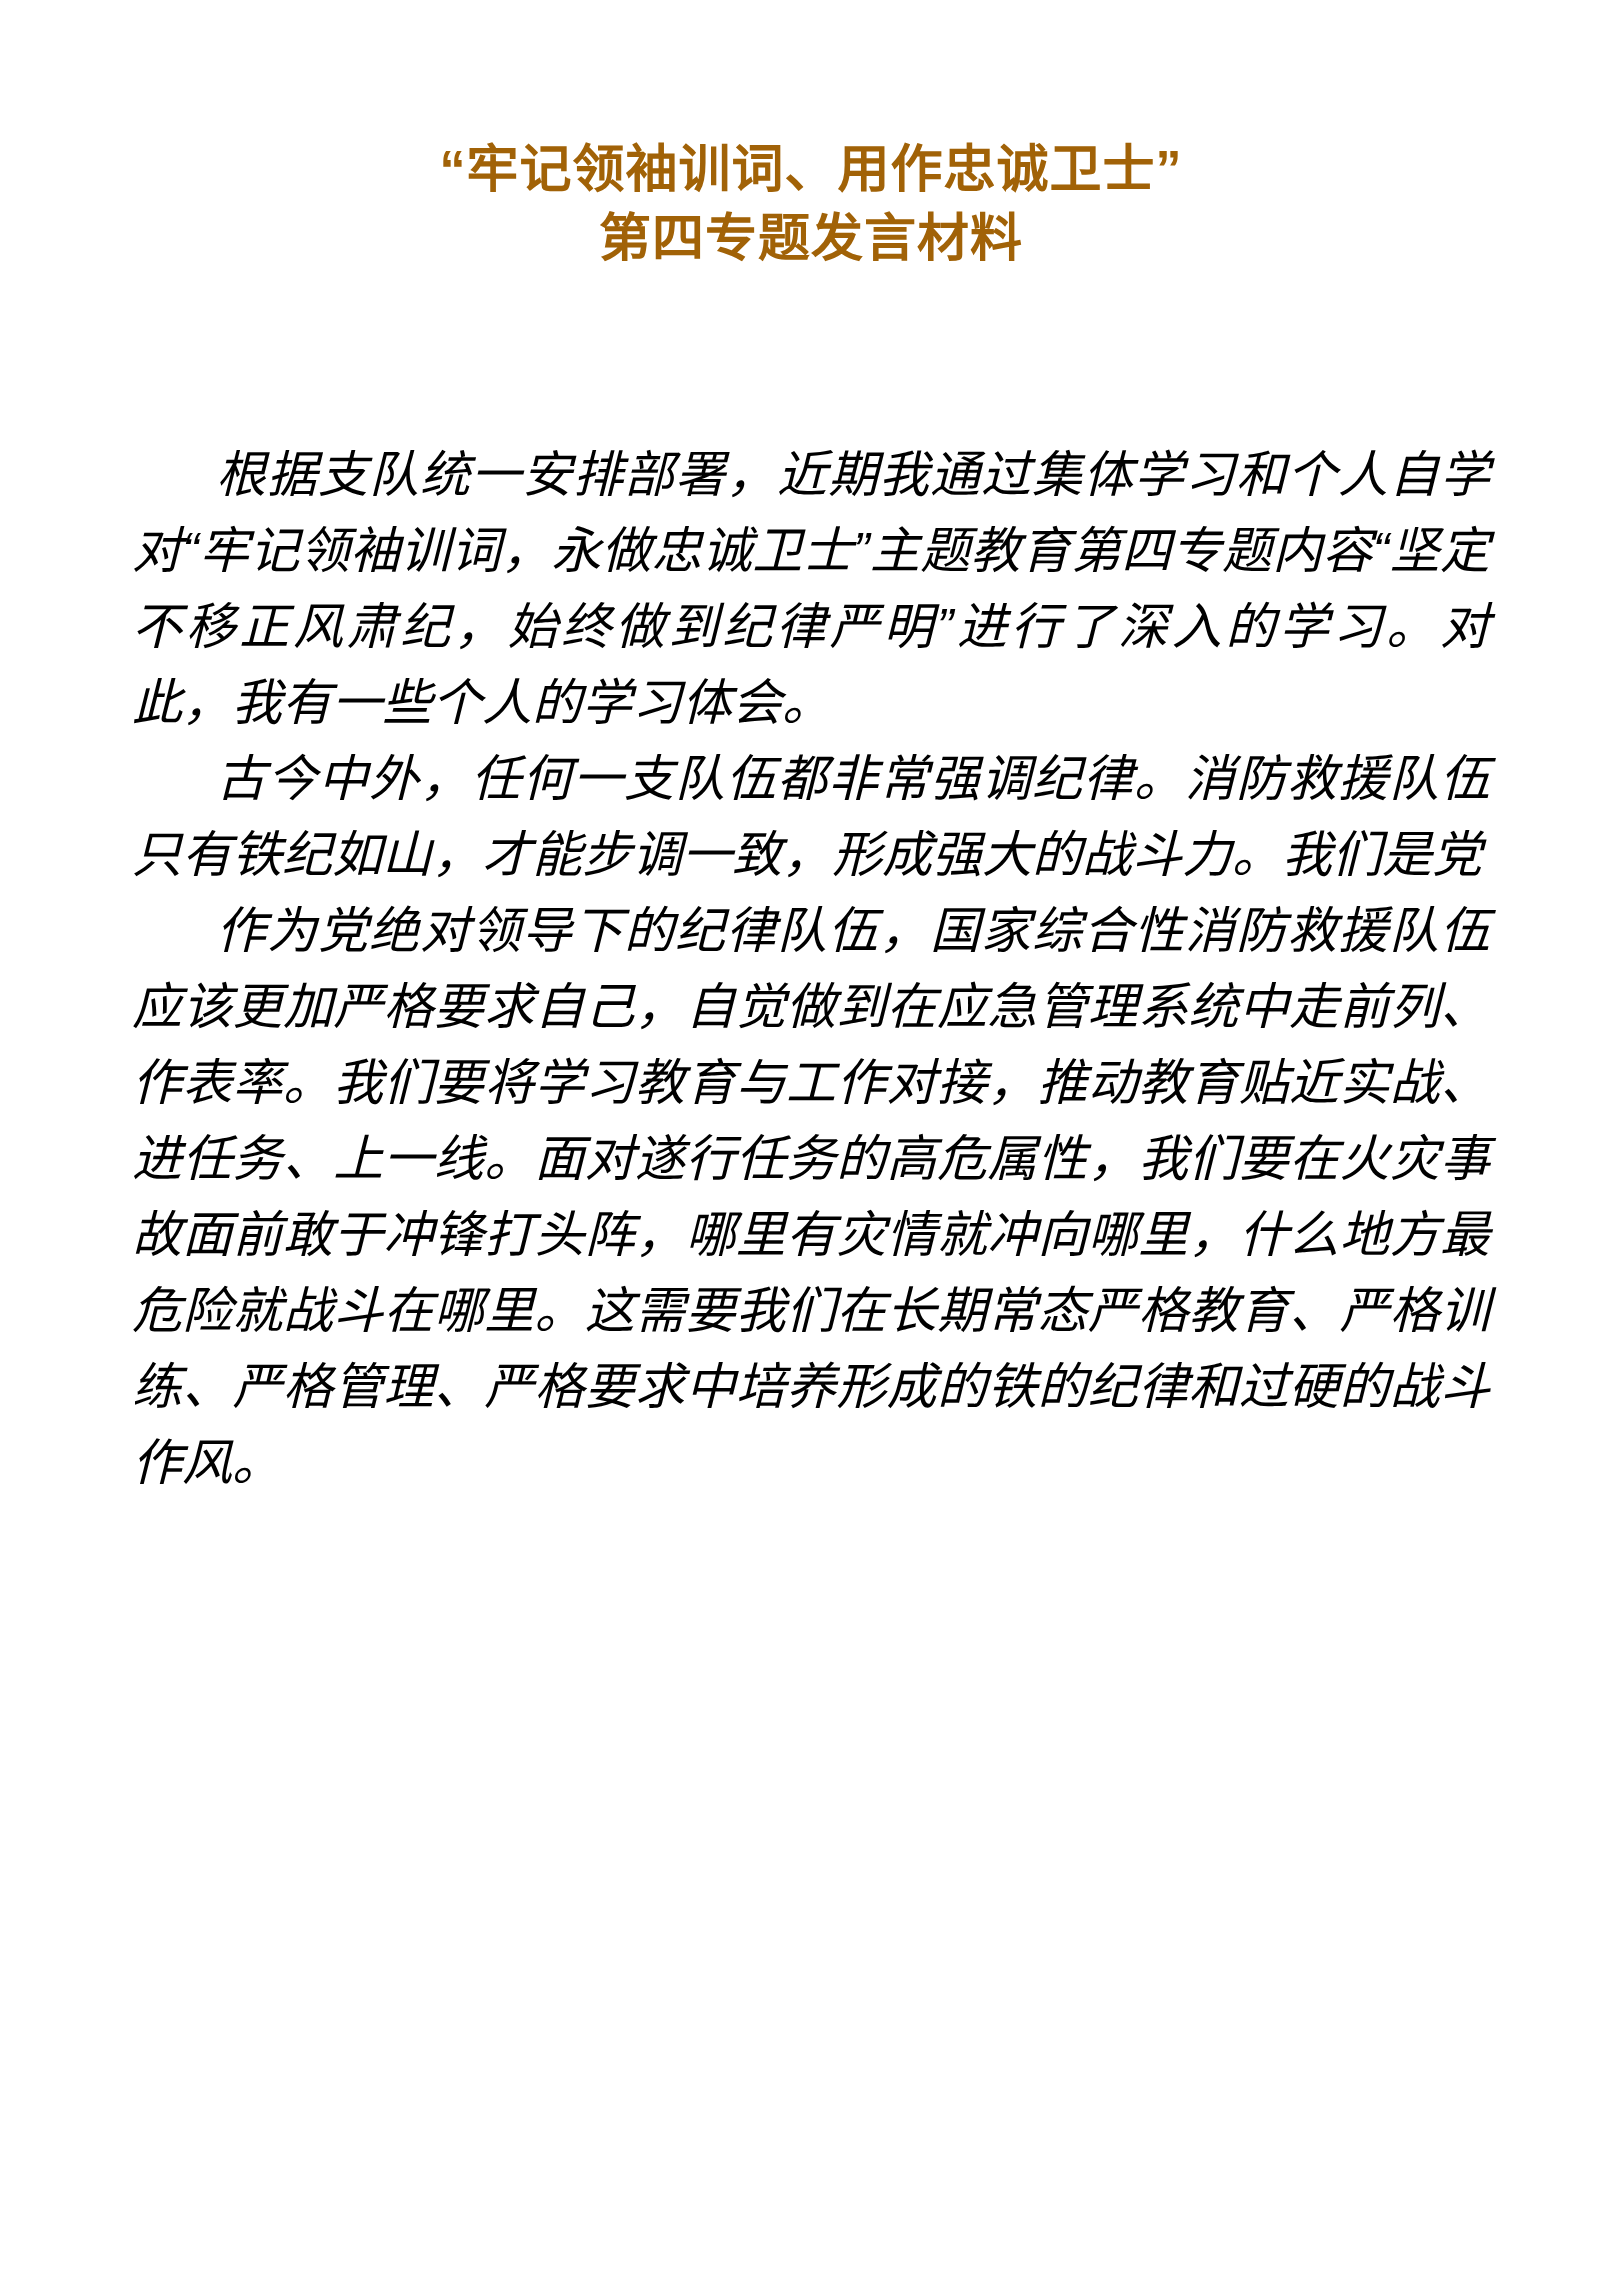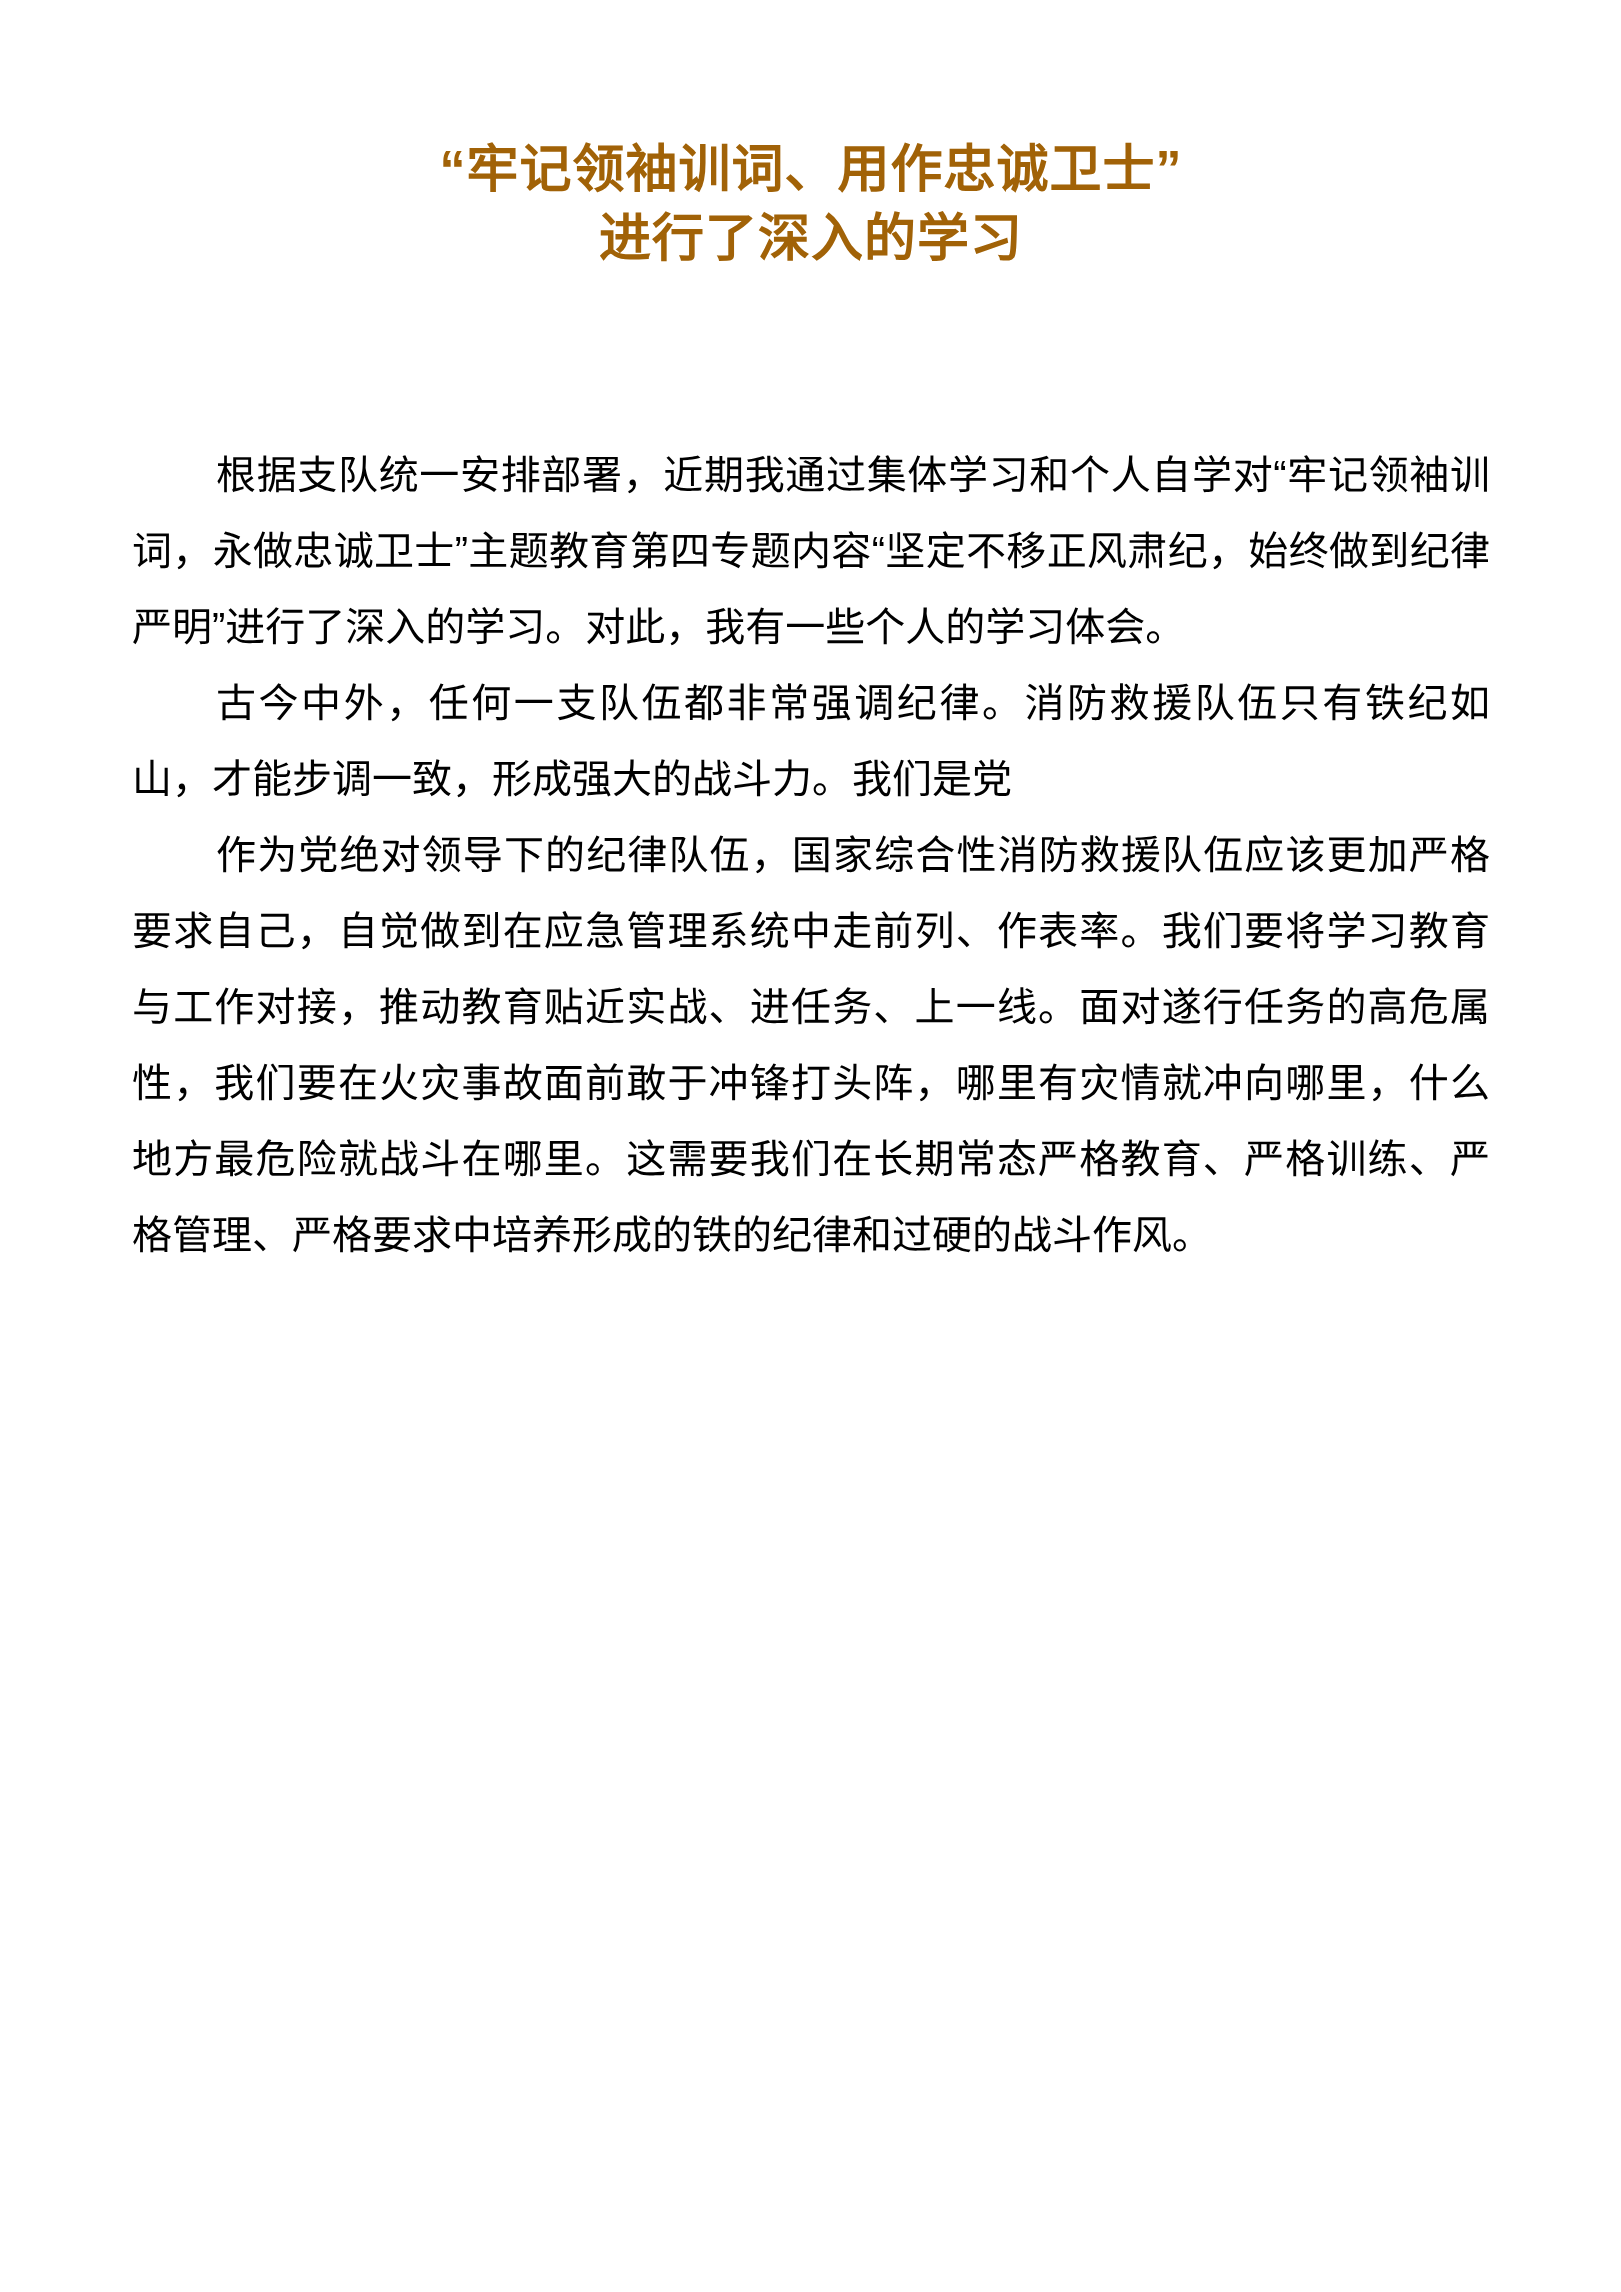--- a/index.html
+++ b/index.html
@@ -51,43 +51,44 @@
     left: 132px;
     top: 437px;
     width: 1358px;
   }
 
   .doc-body p {
     margin: 0 0 0 0;
     padding: 0;
     font-family: "Liberation Sans", "DejaVu Sans", sans-serif;
     font-weight: 400;
-    font-size: 40px;
+    font-size: 50px;
     line-height: 76px;
     color: #000000;
     text-align: justify;
     text-align-last: left;
     text-indent: 84px;
     letter-spacing: 0px;
     word-break: break-all;
+    font-style: italic;
     -moz-text-align-last: left;
   }
 
   .doc-body p + p {
     margin-top: 0px;
   }
 </style>
 </head>
 <body>
 
 <div class="page">
 
   <div class="doc-title">
     <span class="title-line">“牢记领袖训词、用作忠诚卫士”</span>
-    <span class="title-line">进行了深入的学习</span>
+    <span class="title-line">第四专题发言材料</span>
   </div>
 
   <div class="doc-body">
     <p>根据支队统一安排部署，近期我通过集体学习和个人自学对“牢记领袖训词，永做忠诚卫士”主题教育第四专题内容“坚定不移正风肃纪，始终做到纪律严明”进行了深入的学习。对此，我有一些个人的学习体会。</p>
     <p>古今中外，任何一支队伍都非常强调纪律。消防救援队伍只有铁纪如山，才能步调一致，形成强大的战斗力。我们是党</p>
     <p>作为党绝对领导下的纪律队伍，国家综合性消防救援队伍应该更加严格要求自己，自觉做到在应急管理系统中走前列、作表率。我们要将学习教育与工作对接，推动教育贴近实战、进任务、上一线。面对遂行任务的高危属性，我们要在火灾事故面前敢于冲锋打头阵，哪里有灾情就冲向哪里，什么地方最危险就战斗在哪里。这需要我们在长期常态严格教育、严格训练、严格管理、严格要求中培养形成的铁的纪律和过硬的战斗作风。</p>
   </div>
 
 </div>
 

